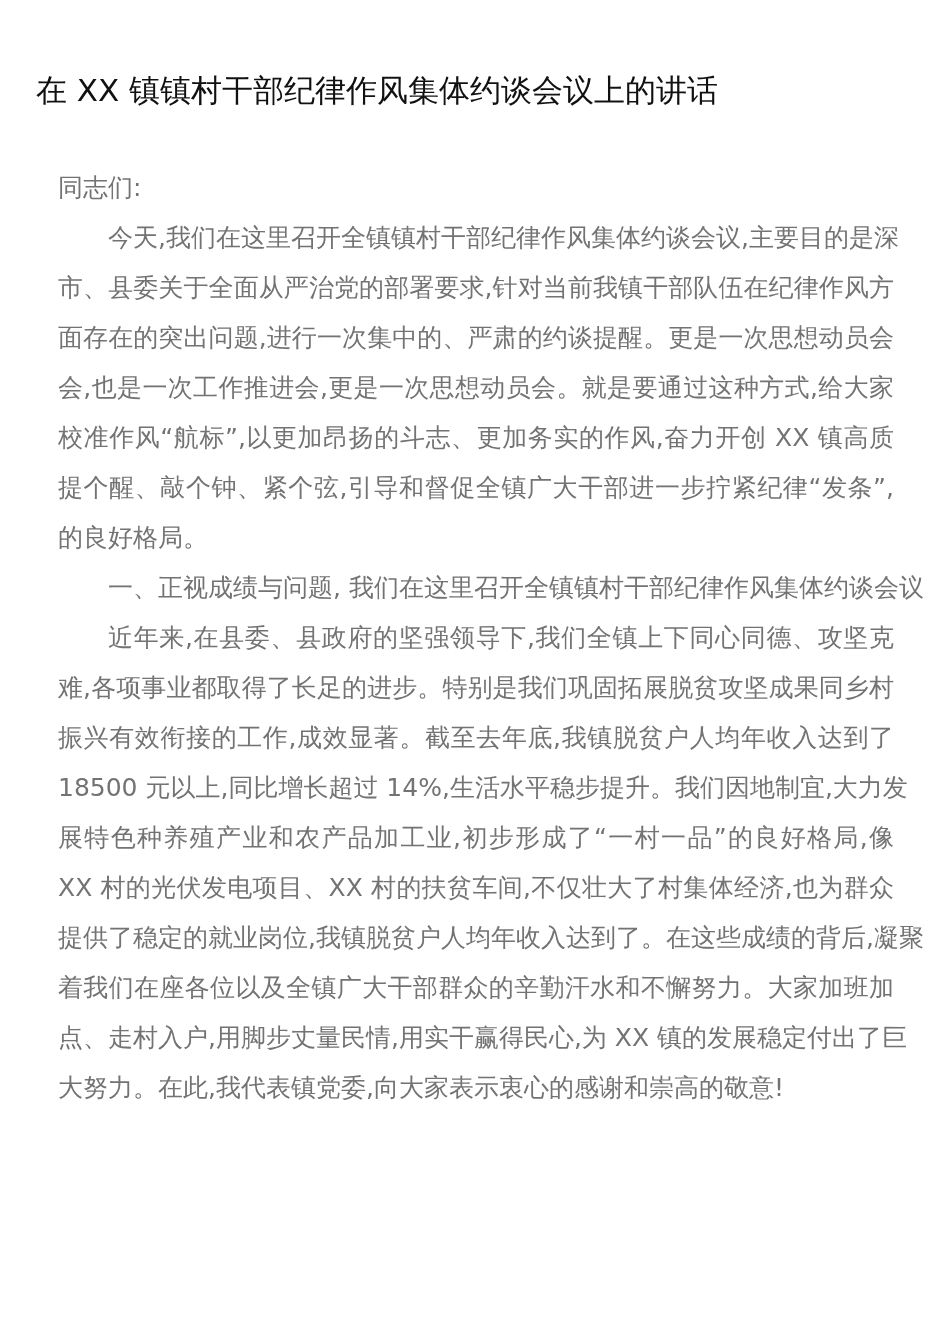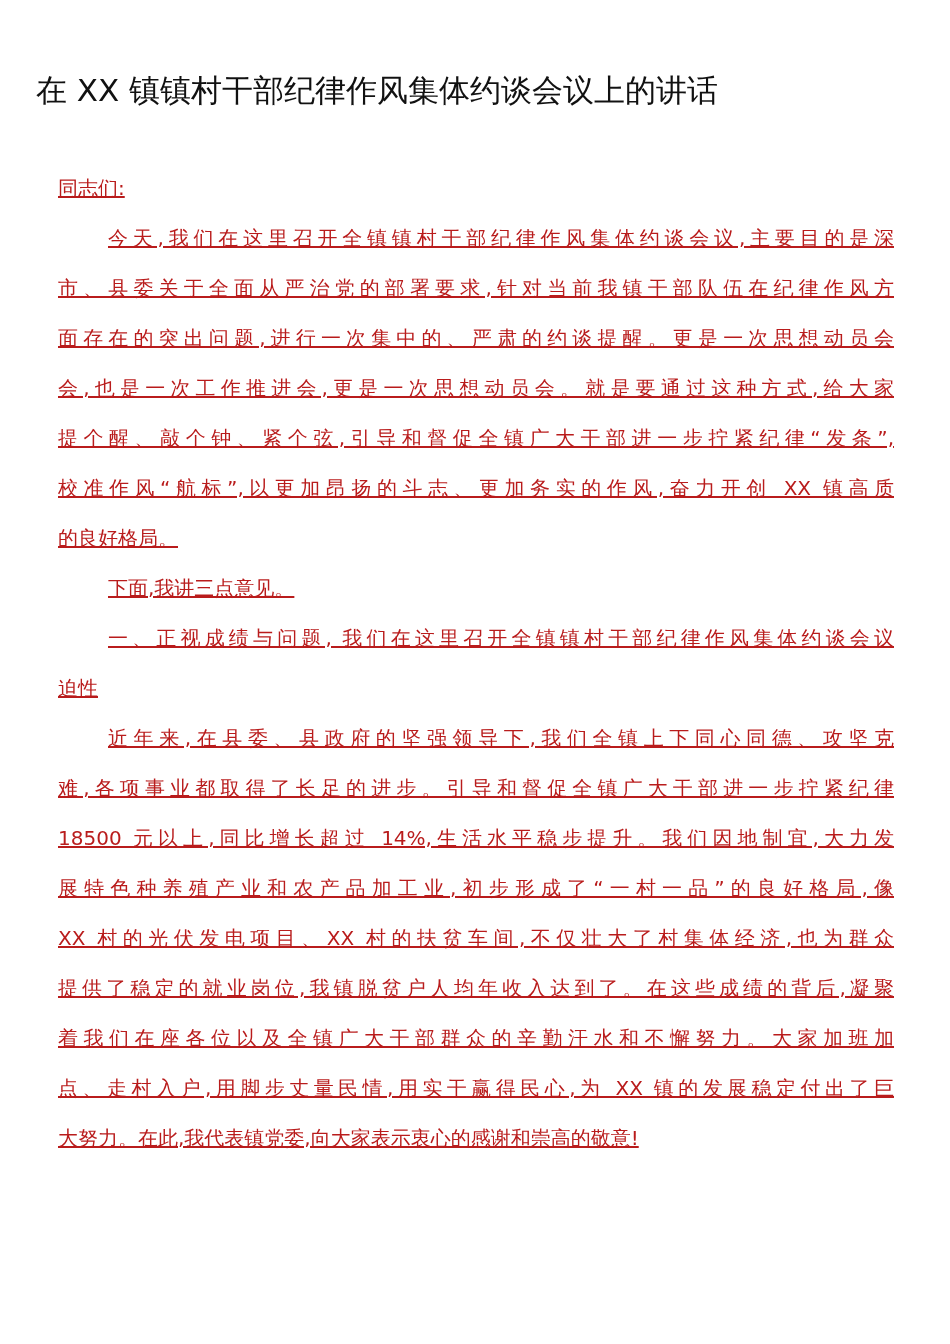--- a/index.html
+++ b/index.html
@@ -37,54 +37,52 @@
     }
     .body-text {
       position: absolute;
       left: 58px;
       top: 163px;
       width: 836px;
     }
     .line {
       height: 50px;
       line-height: 50px;
-      font-size: 20px;
+      font-size: 25px;
       white-space: nowrap;
       text-align: justify;
       text-align-last: justify;
-      color: #b91c1c;
-      text-decoration: underline;
+      color: #737373;
     }
     .line.last {
       text-align-last: left;
     }
     .line.indent {
       padding-left: 50px;
     }
   </style>
 </head>
 <body>
 
 <div class="page">
   <div class="title">在 XX 镇镇村干部纪律作风集体约谈会议上的讲话</div>
 
   <div class="body-text">
     <div class="line last">同志们:</div>
     <div class="line indent">今天,我们在这里召开全镇镇村干部纪律作风集体约谈会议,主要目的是深</div>
     <div class="line">市、县委关于全面从严治党的部署要求,针对当前我镇干部队伍在纪律作风方</div>
     <div class="line">面存在的突出问题,进行一次集中的、严肃的约谈提醒。更是一次思想动员会</div>
     <div class="line">会,也是一次工作推进会,更是一次思想动员会。就是要通过这种方式,给大家</div>
+    <div class="line">校准作风“航标”,以更加昂扬的斗志、更加务实的作风,奋力开创 XX 镇高质</div>
     <div class="line">提个醒、敲个钟、紧个弦,引导和督促全镇广大干部进一步拧紧纪律“发条”,</div>
-    <div class="line">校准作风“航标”,以更加昂扬的斗志、更加务实的作风,奋力开创 XX 镇高质</div>
     <div class="line last">的良好格局。</div>
-    <div class="line indent last">下面,我讲三点意见。</div>
     <div class="line indent">一、正视成绩与问题, 我们在这里召开全镇镇村干部纪律作风集体约谈会议</div>
-    <div class="line last">迫性</div>
     <div class="line indent">近年来,在县委、县政府的坚强领导下,我们全镇上下同心同德、攻坚克</div>
-    <div class="line">难,各项事业都取得了长足的进步。引导和督促全镇广大干部进一步拧紧纪律</div>
+    <div class="line">难,各项事业都取得了长足的进步。特别是我们巩固拓展脱贫攻坚成果同乡村</div>
+    <div class="line">振兴有效衔接的工作,成效显著。截至去年底,我镇脱贫户人均年收入达到了</div>
     <div class="line">18500 元以上,同比增长超过 14%,生活水平稳步提升。我们因地制宜,大力发</div>
     <div class="line">展特色种养殖产业和农产品加工业,初步形成了“一村一品”的良好格局,像</div>
     <div class="line">XX 村的光伏发电项目、XX 村的扶贫车间,不仅壮大了村集体经济,也为群众</div>
     <div class="line">提供了稳定的就业岗位,我镇脱贫户人均年收入达到了。在这些成绩的背后,凝聚</div>
     <div class="line">着我们在座各位以及全镇广大干部群众的辛勤汗水和不懈努力。大家加班加</div>
     <div class="line">点、走村入户,用脚步丈量民情,用实干赢得民心,为 XX 镇的发展稳定付出了巨</div>
     <div class="line last">大努力。在此,我代表镇党委,向大家表示衷心的感谢和崇高的敬意!</div>
   </div>
 </div>
 

